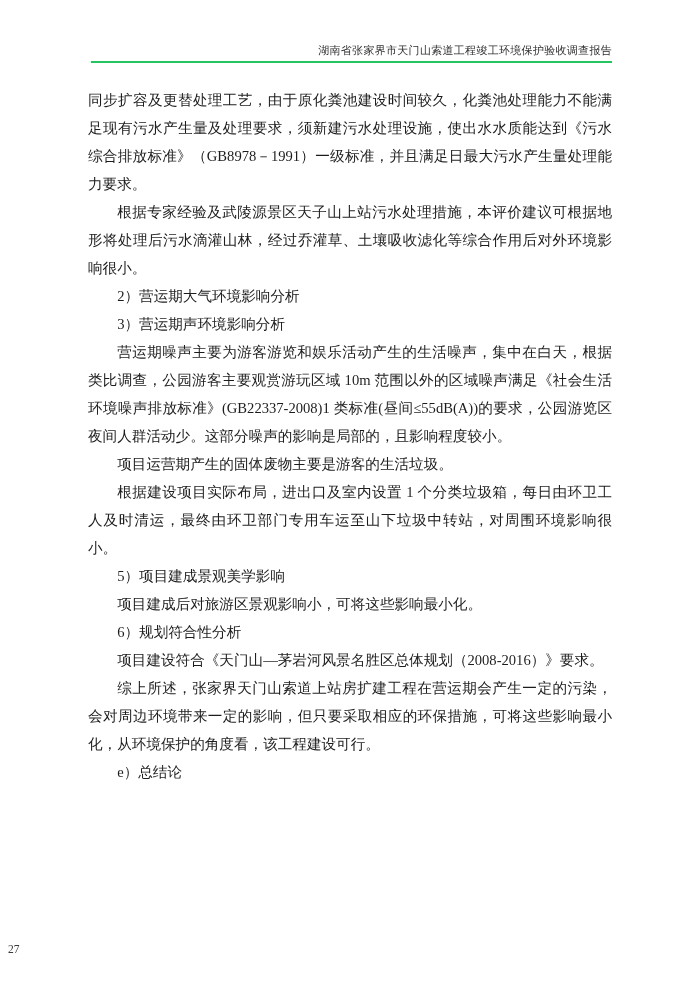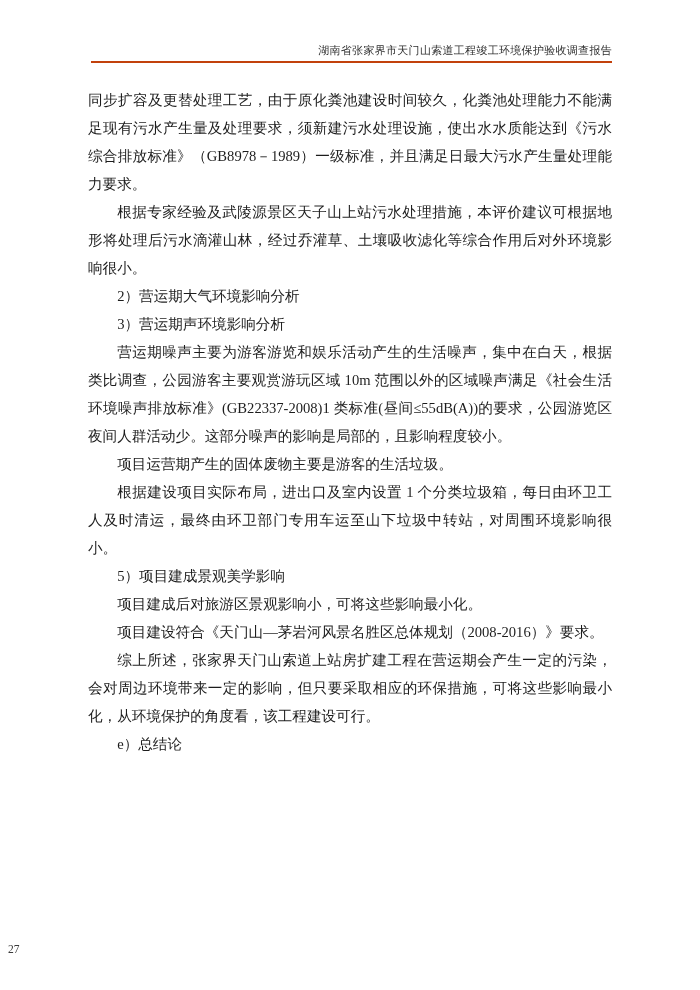--- a/index.html
+++ b/index.html
@@ -22,21 +22,21 @@
   .page-header {
     position: absolute;
     left: 91px;
     right: 88px;
     top: 43px;
     text-align: right;
     font-size: 11px;
     letter-spacing: 0.3px;
     color: #2f2f2f;
     padding-bottom: 3px;
-    border-bottom: 2px solid #c2410c;
+    border-bottom: 2px solid #22c55e;
     white-space: nowrap;
   }
   .page-body {
     position: absolute;
     left: 88px;
     width: 524px;
     top: 86px;
     font-size: 14.6px;
     line-height: 28px;
     color: #1c1c1c;
@@ -62,29 +62,30 @@
 </style>
 </head>
 <body>
 
 <div class="page">
   <div class="page-header">
     <span>湖南省张家界市天门山索道工程竣工环境保护验收调查报告</span>
   </div>
 
   <div class="page-body" id="body-blocks">
-      <p class="block">同步扩容及更替处理工艺，由于原化粪池建设时间较久，化粪池处理能力不能满足现有污水产生量及处理要求，须新建污水处理设施，使出水水质能达到《污水综合排放标准》（GB8978－1989）一级标准，并且满足日最大污水产生量处理能力要求。</p>
+      <p class="block">同步扩容及更替处理工艺，由于原化粪池建设时间较久，化粪池处理能力不能满足现有污水产生量及处理要求，须新建污水处理设施，使出水水质能达到《污水综合排放标准》（GB8978－1991）一级标准，并且满足日最大污水产生量处理能力要求。</p>
       <p class="block indent">根据专家经验及武陵源景区天子山上站污水处理措施，本评价建议可根据地形将处理后污水滴灌山林，经过乔灌草、土壤吸收滤化等综合作用后对外环境影响很小。</p>
       <p class="block indent">2）营运期大气环境影响分析</p>
       <p class="block indent">3）营运期声环境影响分析</p>
       <p class="block indent">营运期噪声主要为游客游览和娱乐活动产生的生活噪声，集中在白天，根据类比调查，公园游客主要观赏游玩区域 10m 范围以外的区域噪声满足《社会生活环境噪声排放标准》(GB22337-2008)1 类标准(昼间≤55dB(A))的要求，公园游览区夜间人群活动少。这部分噪声的影响是局部的，且影响程度较小。</p>
       <p class="block indent">项目运营期产生的固体废物主要是游客的生活垃圾。</p>
       <p class="block indent">根据建设项目实际布局，进出口及室内设置 1 个分类垃圾箱，每日由环卫工人及时清运，最终由环卫部门专用车运至山下垃圾中转站，对周围环境影响很小。</p>
       <p class="block indent">5）项目建成景观美学影响</p>
       <p class="block indent">项目建成后对旅游区景观影响小，可将这些影响最小化。</p>
+      <p class="block indent">6）规划符合性分析</p>
       <p class="block indent">项目建设符合《天门山—茅岩河风景名胜区总体规划（2008-2016）》要求。</p>
       <p class="block indent">综上所述，张家界天门山索道上站房扩建工程在营运期会产生一定的污染，会对周边环境带来一定的影响，但只要采取相应的环保措施，可将这些影响最小化，从环境保护的角度看，该工程建设可行。</p>
       <p class="block indent">e）总结论</p>
     </div>
 
   <div class="page-footer">
     <span>27</span>
   </div>
 </div>
 

